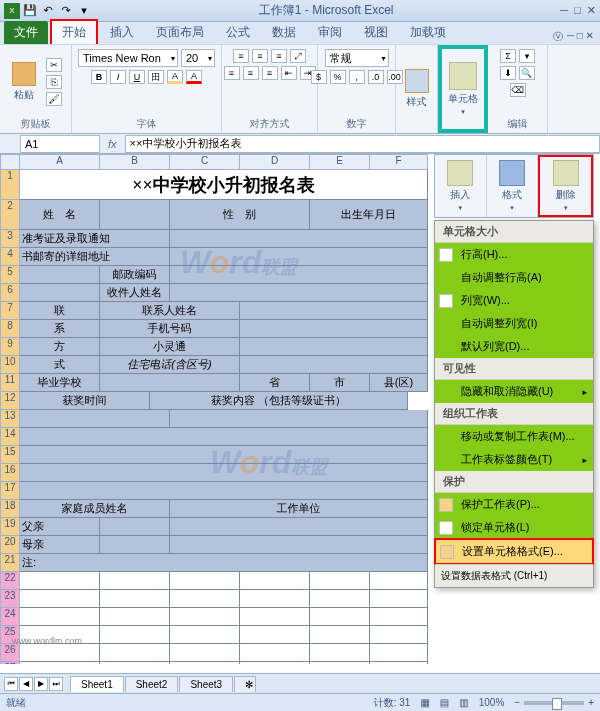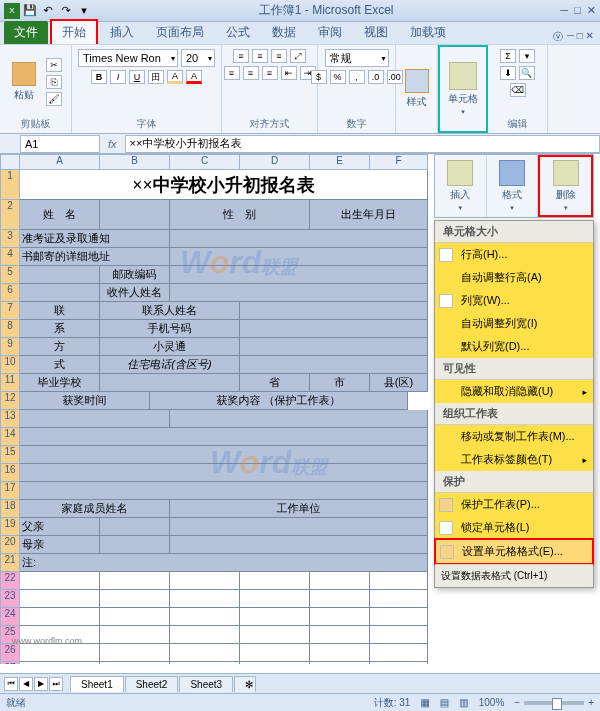--- a/index.html
+++ b/index.html
@@ -19,21 +19,21 @@
 .grp-label{text-align:center;font-size:10px;color:#5a7090;margin-top:2px}
 .grp-body{flex:1;display:flex;gap:4px;align-items:center}
 .bigbtn{display:flex;flex-direction:column;align-items:center;gap:2px;width:36px;font-size:10px;color:#3b5a82}
 .bigbtn .ico{width:24px;height:24px;background:#e8b668;border:1px solid #c99a4f}
 .smallcol{display:flex;flex-direction:column;gap:3px}
 .smallcol span,.srow span{width:16px;height:14px;border:1px solid #a8b8cc;background:#fff;font-size:9px;display:inline-flex;align-items:center;justify-content:center}
 .fontgrp{flex-direction:column;gap:3px}
 .frow{display:flex;gap:3px;align-items:flex-start}
 .fsel{height:18px;border:1px solid #a8b8cc;background:#fff;font-size:11px;padding:0 14px 0 4px;display:flex;align-items:center;position:relative}
 .fsel::after{content:"▾";position:absolute;right:2px;font-size:8px}
-.cellgrp{border:2px solid #14b8a6}
+.cellgrp{border:4px solid #14b8a6}
 .cellico{width:28px;height:28px;background:#dfe2b8;border:1px solid #b8bb8f}
 .namebox-row{height:20px;background:#e8eef7;display:flex;align-items:center;border-bottom:1px solid #9db4d1}
 .namebox{width:80px;height:18px;background:#fff;border:1px solid #a8b8cc;margin-left:20px;padding:0 4px;font-size:11px;display:flex;align-items:center}
 .fx{margin:0 8px;font-style:italic;color:#5a7090}
 .formula{flex:1;height:18px;background:#fff;border:1px solid #a8b8cc;padding:0 4px;font-size:11px;display:flex;align-items:center}
 .sheet-area{position:relative;height:510px;overflow:hidden}
 .sheet{position:absolute;left:0;top:0;width:430px}
 .colhdr{display:flex;height:16px}
 .ch{border:1px solid #9db4d1;background:#e8eef7;text-align:center;font-size:10px;color:#3b5a82;border-left:none}
 .ch:first-child{border-left:1px solid #9db4d1}
@@ -44,21 +44,21 @@
 .cell{border-right:1px solid #7a8aa0;border-bottom:1px solid #7a8aa0;background:#b5c3da;font-size:11px;padding:0 2px;display:flex;align-items:center;overflow:hidden}
 .row.tall{height:30px}
 .titlecell{background:#fff;justify-content:center;font-size:18px;font-weight:bold;font-family:SimSun}
 .row.plain .cell{background:#fff}
 .wm{position:absolute;font-size:32px;font-weight:bold;font-style:italic;color:rgba(80,120,200,.25);pointer-events:none}
 .wm .o{color:rgba(230,140,50,.35)}
 .mini-tb{position:absolute;left:434px;top:0;width:160px;height:64px;background:#f1f5fb;border:1px solid #9db4d1;display:flex}
 .mini-tb .mgrp{flex:1;display:flex;flex-direction:column;align-items:center;justify-content:center;gap:2px;font-size:10px;color:#3b5a82;border-right:1px solid #c5d8ee}
 .mini-tb .mgrp:last-child{border:2px solid red}
 .mini-tb .mico{width:26px;height:26px}
-.ctx{position:absolute;left:434px;top:66px;width:160px;background:#fde047;border:1px solid #9a9a90;box-shadow:2px 2px 6px rgba(0,0,0,.3);font-size:11px}
+.ctx{position:absolute;left:434px;top:66px;width:160px;background:#84cc16;border:1px solid #9a9a90;box-shadow:2px 2px 6px rgba(0,0,0,.3);font-size:11px}
 .ctx .sect{background:#eaeae2;padding:3px 8px;font-weight:bold;color:#555;border-bottom:1px solid #d0d0c8}
 .ctx .item{padding:4px 6px 4px 26px;position:relative;display:flex;align-items:center}
 .ctx .item.arrow::after{content:"▸";position:absolute;right:6px;font-size:9px}
 .ctx .item .iico{position:absolute;left:4px;width:14px;height:14px;border:1px solid #c0c0b0;background:#fff}
 .ctx .item.hl{background:#fdd97a;border:2px solid red;margin:-1px}
 .ctx .item.last{border-top:1px solid #d0d0c8;background:#eaeae2;font-size:10px;padding:4px 6px}
 .sheet-tabs{position:absolute;left:0;bottom:18px;height:20px;width:600px;background:#dce7f5;display:flex;align-items:center;font-size:10px;padding-left:4px;gap:1px;border-top:1px solid #9db4d1}
 .nav{display:flex;gap:1px;margin-right:6px}
 .nav span{width:14px;height:14px;border:1px solid #a8b8cc;background:#fff;display:inline-flex;align-items:center;justify-content:center;font-size:8px}
 .stab{padding:2px 10px;background:#fff;border:1px solid #a8b8cc;border-bottom:none}
@@ -289,21 +289,21 @@
           <div class="rh sel">11</div>
           <div class="cell" style="width: 80px; justify-content: center;">毕业学校</div>
           <div class="cell" style="width: 140px;"></div>
           <div class="cell" style="width: 70px; justify-content: center;">省</div>
           <div class="cell" style="width: 60px; justify-content: center;">市</div>
           <div class="cell" style="width: 58px; justify-content: center;">县(区)</div>
         </div>
         <div class="row">
           <div class="rh sel">12</div>
           <div class="cell" style="width: 130px; justify-content: center;">获奖时间</div>
-          <div class="cell" style="width: 258px; justify-content: center;">获奖内容 （保护工作表）</div>
+          <div class="cell" style="width: 258px; justify-content: center;">获奖内容 （包括等级证书）</div>
         </div>
         <div class="row">
           <div class="rh sel">13</div>
           <div class="cell" style="width: 150px;"></div>
           <div class="cell" style="width: 258px;"></div>
         </div>
         <div class="row">
           <div class="rh sel">14</div>
           <div class="cell" style="width: 408px;"></div>
         </div>

